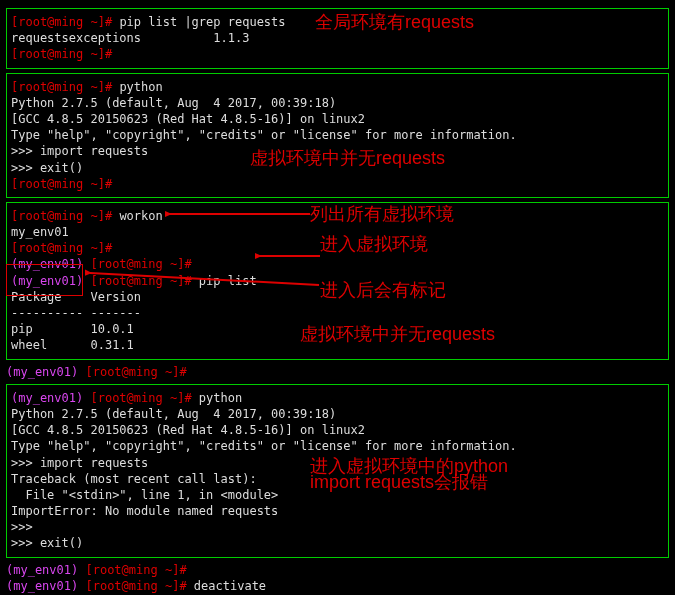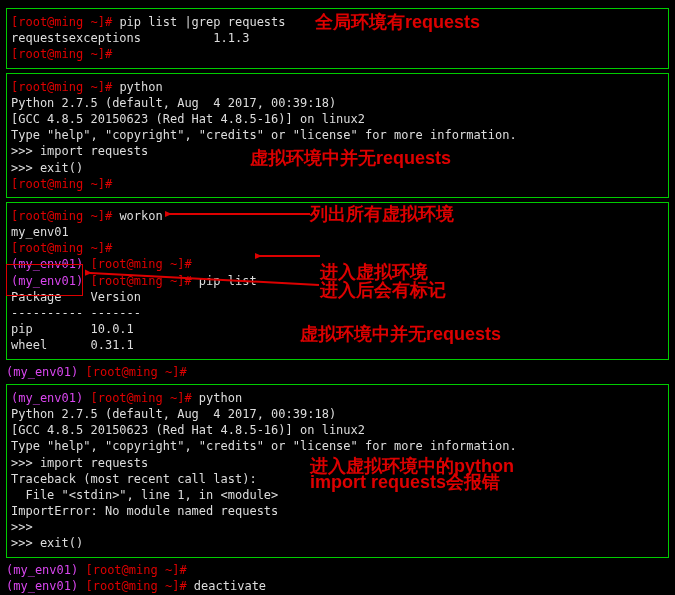--- a/index.html
+++ b/index.html
@@ -2,21 +2,21 @@
 <html><head>
 <meta charset="utf-8">
 <style>
 html,body{margin:0;padding:0;background:#000;font-family:Consolas,Monaco,monospace;font-size:12px;color:#ccc;width:675px;height:595px;overflow:hidden}
 .terminal{padding:4px 6px;line-height:1.35;position:relative}
 .line{white-space:pre}
 .r{color:#d00}
 .g{color:#d946ef}
 .w{color:#ddd}
 .box{border:1px solid #0c0;padding:5px 4px;margin:4px 0}
-.anno{position:absolute;color:#d00;font-size:18px;font-family:"Microsoft YaHei",SimSun,sans-serif;font-weight:bold}
+.anno{position:absolute;color:#d00;font-size:18px;font-family:"Microsoft YaHei",SimSun,sans-serif;font-weight:normal}
 .arrow{position:absolute;pointer-events:none}
 .venv-box{position:absolute;left:6px;width:75px;height:30px;border:1px solid #d00;top:264px}
 </style>
 </head>
 <body>
 
 <div class="terminal">
 
 <div class="box">
 <div class="line"><span class="r">[root@ming ~]# </span><span class="w">pip list |grep requests</span></div>
@@ -59,21 +59,21 @@
 <div class="line w">&gt;&gt;&gt;</div>
 <div class="line w">&gt;&gt;&gt; exit()</div>
 </div>
 
 <div class="line"><span class="g">(my_env01)</span><span class="r"> [root@ming ~]# </span></div>
 <div class="line"><span class="g">(my_env01)</span><span class="r"> [root@ming ~]# </span><span class="w">deactivate</span></div>
 
 <div class="anno" style="top:10px;left:315px">全局环境有requests</div>
 <div class="anno" style="top:146px;left:250px">虚拟环境中并无requests</div>
 <div class="anno" style="top:202px;left:310px">列出所有虚拟环境</div>
-<div class="anno" style="top:260px;left:320px">进入虚拟环境</div>
+<div class="anno" style="top:232px;left:320px">进入虚拟环境</div>
 <div class="anno" style="top:278px;left:320px">进入后会有标记</div>
 <div class="anno" style="top:322px;left:300px">虚拟环境中并无requests</div>
 <div class="anno" style="top:454px;left:310px">进入虚拟环境中的python</div>
 <div class="anno" style="top:470px;left:310px">import requests会报错</div>
 
 <div class="venv-box"></div>
 
 <svg class="arrow" style="top:206px;left:165px" width="150" height="16">
       <defs>
         <marker id="ah" markerWidth="10" markerHeight="8" refX="1" refY="4" orient="auto">

